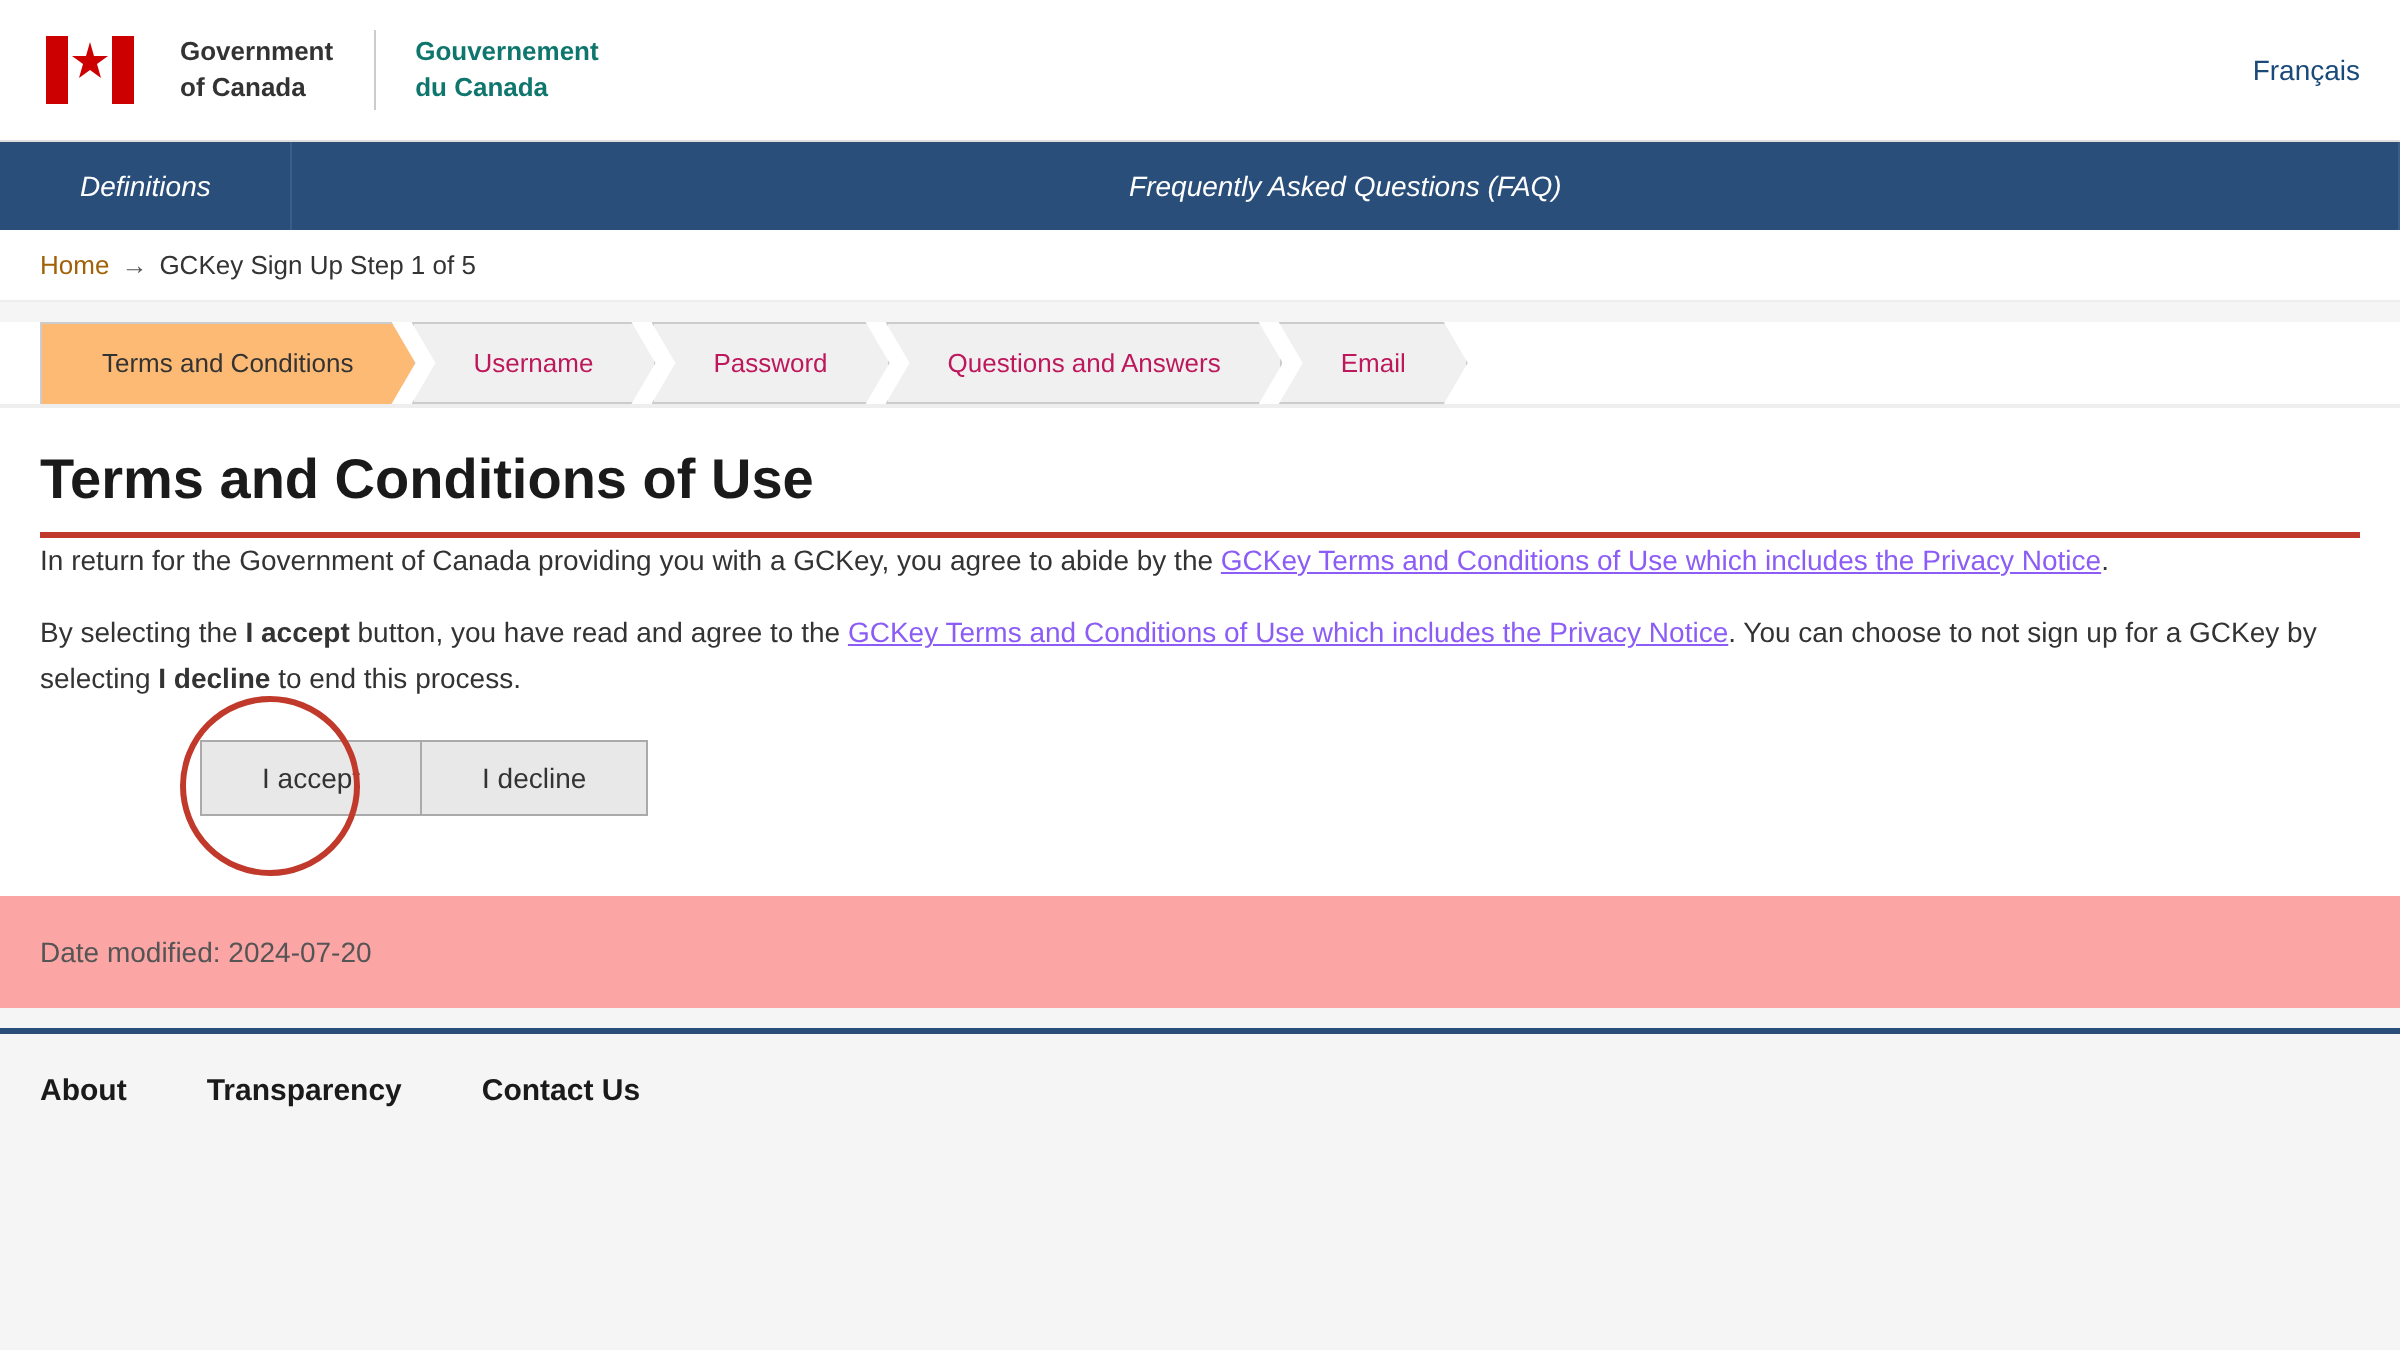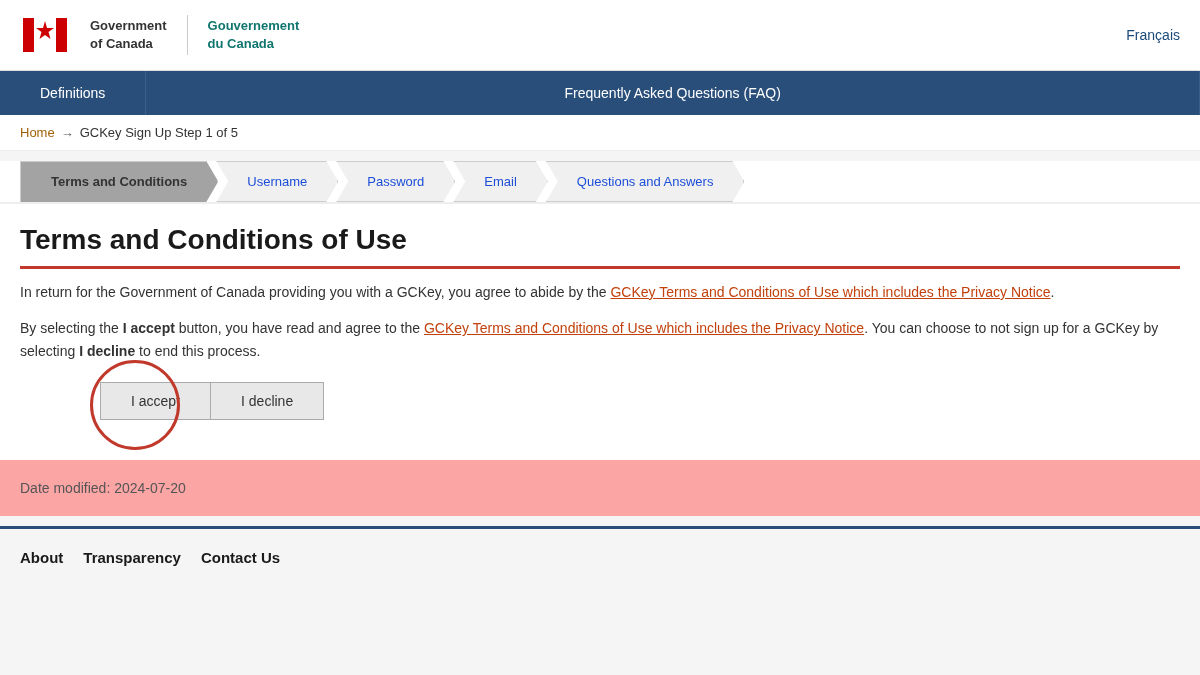--- a/index.html
+++ b/index.html
@@ -50,20 +50,21 @@
       color: #1a4a7a;
       text-decoration: none;
       font-size: 14px;
     }
 
     
     .navbar {
       background: #2a4e7a;
       display: flex;
       align-items: flex-start;
+      font-style: italic;
     }
     .nav-item {
       color: #fff;
       padding: 14px 40px;
       cursor: pointer;
       font-size: 14px;
       border-right: 1px solid #3a5e8a;
       text-align: center;
     }
 
@@ -84,60 +85,59 @@
     .steps-bar {
       background: #fff;
       padding: 0 20px;
       display: flex;
       border-bottom: 2px solid #eee;
       margin-top: 10px;
     }
     .step-tab {
       padding: 12px 30px;
       font-size: 13px;
-      color: #1d4ed8;
+      color: #be185d;
       border: 1px solid #ccc;
       background: #f0f0f0;
       clip-path: polygon(0 0, calc(100% - 12px) 0, 100% 50%, calc(100% - 12px) 100%, 0 100%, 12px 50%);
       margin-right: -2px;
       position: relative;
       cursor: pointer;
     }
     .step-tab:first-child {
       clip-path: polygon(0 0, calc(100% - 12px) 0, 100% 50%, calc(100% - 12px) 100%, 0 100%);
     }
     .step-tab.active {
-      background: #a3a3a3;
+      background: #fdba74;
       color: #333;
       border-bottom: none;
-      font-weight: bold;
+      font-weight: normal;
     }
 
     
     .main-content {
       background: #fff;
       padding: 20px 20px 20px 20px;
       margin: 0;
     }
     .page-title {
       font-size: 28px;
       font-weight: bold;
       color: #1a1a1a;
-      margin-bottom: 12px;
       padding-bottom: 10px;
       border-bottom: 3px solid #c0392b;
     }
     .content-text {
       font-size: 14px;
       line-height: 1.6;
       color: #333;
       margin-bottom: 14px;
     }
     .content-text a {
-      color: #c2410c;
+      color: #8b5cf6;
       text-decoration: underline;
     }
 
     
     .buttons-row {
       display: flex;
       gap: 0;
       margin: 20px 0 20px 80px;
       position: relative;
     }
@@ -181,21 +181,21 @@
 
     
     .footer {
       background: #f5f5f5;
       border-top: 3px solid #2a4e7a;
       padding: 20px 20px;
       margin-top: 10px;
     }
     .footer-cols {
       display: flex;
-      gap: 20px;
+      gap: 40px;
     }
     .footer-col h3 {
       font-size: 15px;
       font-weight: bold;
       color: #1a1a1a;
       margin-bottom: 8px;
     }
   </style>
 </head>
 <body>
@@ -233,22 +233,22 @@
 <div class="breadcrumb">
   <a href="#">Home</a>
   <span class="breadcrumb-arrow">→</span>
   <span>GCKey Sign Up Step 1 of 5</span>
 </div>
 
 <div class="steps-bar">
   <div class="step-tab active">Terms and Conditions</div>
   <div class="step-tab">Username</div>
   <div class="step-tab">Password</div>
+  <div class="step-tab">Questions and Answers</div>
   <div class="step-tab">Email</div>
-  <div class="step-tab">Questions and Answers</div>
 </div>
 
 <div class="main-content">
   <h1 class="page-title">Terms and Conditions of Use</h1>
 
   <p class="content-text">
     <span>In return for the Government of Canada providing you with a GCKey, you agree to abide by the </span><a href="#">GCKey Terms and Conditions of Use which includes the Privacy Notice</a><span>.</span>
   </p>
 
   <p class="content-text">

